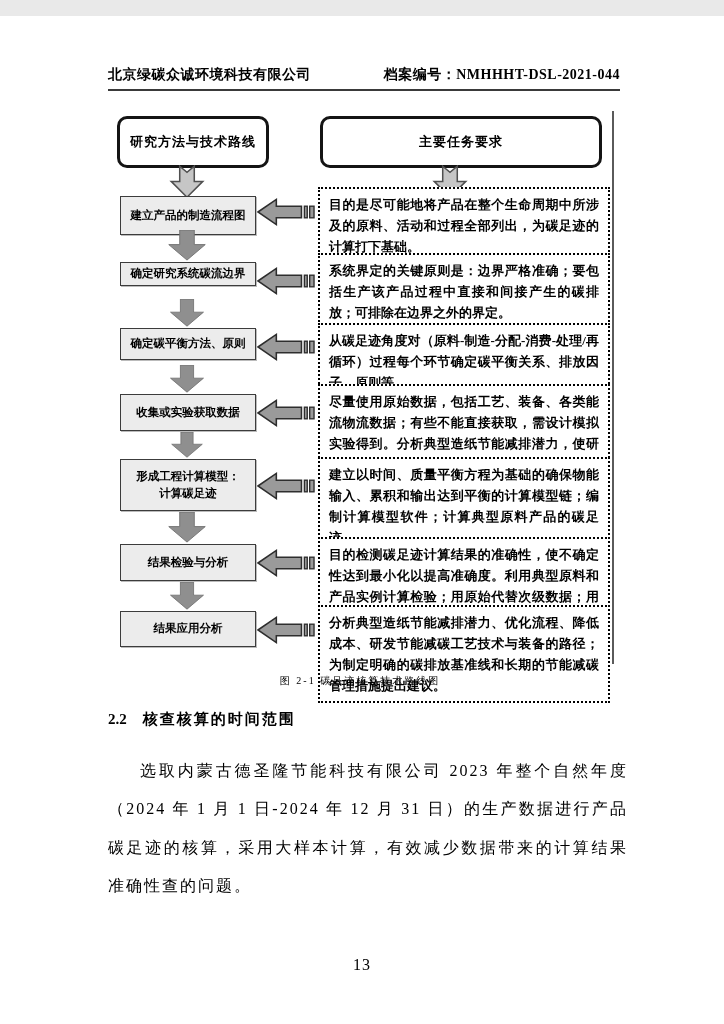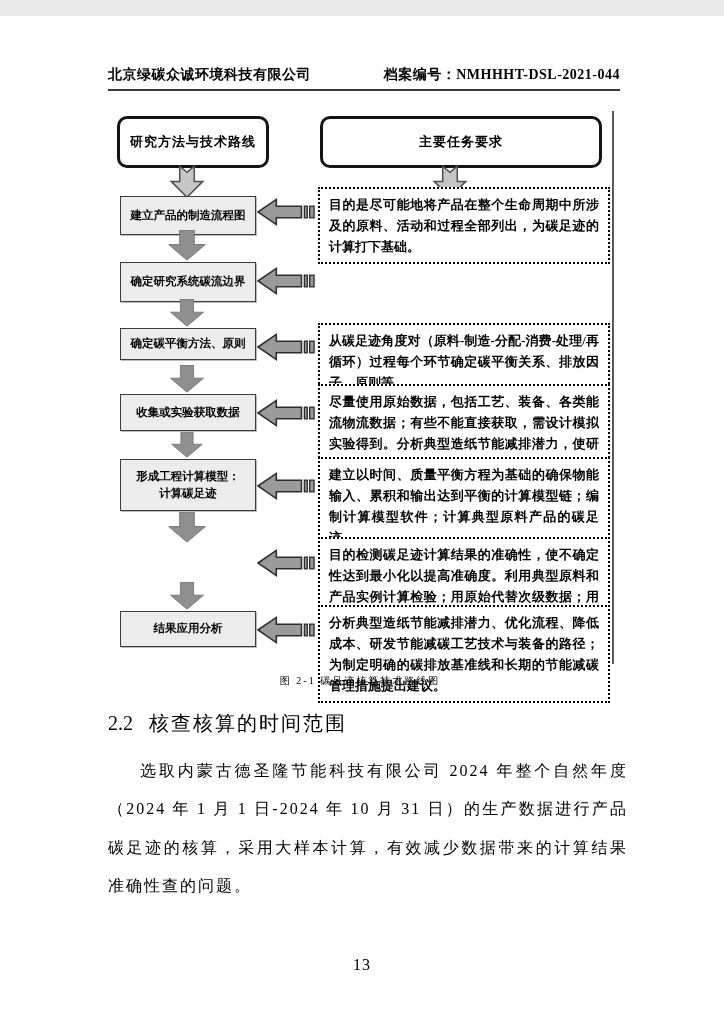--- a/index.html
+++ b/index.html
@@ -43,21 +43,21 @@
     font-size:13px;font-weight:600;line-height:1.62;text-align:justify;
   }
   .arrow{position:absolute;}
   
   .caption{
     position:absolute;left:100px;top:658px;width:520px;
     text-align:center;font-size:10px;letter-spacing:2px;
   }
   .section-heading{
     position:absolute;left:108px;top:694px;
-    font-size:20px;font-weight:400;letter-spacing:2px;
+    font-size:15px;font-weight:700;letter-spacing:2px;
   }
   .section-heading .sec-num{margin-right:16px;letter-spacing:0;}
   .body-paragraph{
     position:absolute;left:108px;top:736px;width:520px;
     font-size:16px;line-height:2.4;letter-spacing:2px;
     text-align:justify;text-indent:2em;
   }
   .page-number{
     position:absolute;left:0;top:940px;width:724px;
     text-align:center;font-size:16px;letter-spacing:1px;
@@ -105,24 +105,25 @@
 
     <div class="flow-box" style="top:180px;height:39px;">建立产品的制造流程图</div>
     <svg class="arrow" style="left:257px;top:181px;" width="58" height="30">
         <use href="#sym-striped-left-arrow"></use>
       </svg>
     <div class="task-box" style="top:171px;min-height:42px;">目的是尽可能地将产品在整个生命周期中所涉及的原料、活动和过程全部列出，为碳足迹的计算打下基础。</div>
     <svg class="arrow" style="left:166px;top:214px;" width="42" height="31">
         <use href="#sym-down-arrow"></use>
       </svg>
 
-    <div class="flow-box" style="top:246px;height:40px;">确定研究系统碳流边界</div>
+    <div class="flow-box" style="top:246px;height:24px;">确定研究系统碳流边界</div>
     <svg class="arrow" style="left:257px;top:250px;" width="58" height="30">
         <use href="#sym-striped-left-arrow"></use>
       </svg>
+    <div class="task-box" style="top:237px;min-height:54px;">系统界定的关键原则是：边界严格准确；要包括生产该产品过程中直接和间接产生的碳排放；可排除在边界之外的界定。</div>
     <svg class="arrow" style="left:166px;top:283px;" width="42" height="28">
         <use href="#sym-down-arrow"></use>
       </svg>
 
     <div class="flow-box" style="top:312px;height:32px;">确定碳平衡方法、原则</div>
     <svg class="arrow" style="left:257px;top:316px;" width="58" height="30">
         <use href="#sym-striped-left-arrow"></use>
       </svg>
     <div class="task-box" style="top:307px;min-height:46px;">从碳足迹角度对（原料-制造-分配-消费-处理/再循环）过程每个环节确定碳平衡关系、排放因子、原则等。</div>
     <svg class="arrow" style="left:166px;top:349px;" width="42" height="28">
@@ -141,20 +142,21 @@
     <div class="flow-box" style="top:443px;height:52px;">形成工程计算模型：
 计算碳足迹</div>
     <svg class="arrow" style="left:257px;top:455px;" width="58" height="30">
         <use href="#sym-striped-left-arrow"></use>
       </svg>
     <div class="task-box" style="top:441px;min-height:64px;">建立以时间、质量平衡方程为基础的确保物能输入、累积和输出达到平衡的计算模型链；编制计算模型软件；计算典型原料产品的碳足迹。</div>
     <svg class="arrow" style="left:166px;top:496px;" width="42" height="31">
         <use href="#sym-down-arrow"></use>
       </svg>
 
+    <div class="flow-box" style="top:528px;height:37px;">结果检验与分析</div>
     <svg class="arrow" style="left:257px;top:532px;" width="58" height="30">
         <use href="#sym-striped-left-arrow"></use>
       </svg>
     <div class="task-box" style="top:521px;min-height:64px;">目的检测碳足迹计算结果的准确性，使不确定性达到最小化以提高准确度。利用典型原料和产品实例计算检验；用原始代替次级数据；用更准合理的次级数据。</div>
     <svg class="arrow" style="left:166px;top:566px;" width="42" height="28">
         <use href="#sym-down-arrow"></use>
       </svg>
 
     <div class="flow-box" style="top:595px;height:36px;">结果应用分析</div>
     <svg class="arrow" style="left:257px;top:599px;" width="58" height="30">
@@ -162,17 +164,17 @@
       </svg>
     <div class="task-box" style="top:589px;min-height:60px;">分析典型造纸节能减排潜力、优化流程、降低成本、研发节能减碳工艺技术与装备的路径；为制定明确的碳排放基准线和长期的节能减碳管理措施提出建议。</div>
 
     <div class="caption">图 2-1 碳足迹核算技术路线图</div>
   </div>
 
   <div class="section-heading">
     <span class="sec-num">2.2</span><span>核查核算的时间范围</span>
   </div>
 
-  <div class="body-paragraph">选取内蒙古德圣隆节能科技有限公司 2024 年整个自然年度（2024 年 1 月 1 日-2024 年 10 月 31 日）的生产数据进行产品碳足迹的核算，采用大样本计算，有效减少数据带来的计算结果准确性查的问题。</div>
+  <div class="body-paragraph">选取内蒙古德圣隆节能科技有限公司 2023 年整个自然年度（2024 年 1 月 1 日-2024 年 12 月 31 日）的生产数据进行产品碳足迹的核算，采用大样本计算，有效减少数据带来的计算结果准确性查的问题。</div>
 
   <div class="page-number">13</div>
 
 </div>
 
 </body></html>

